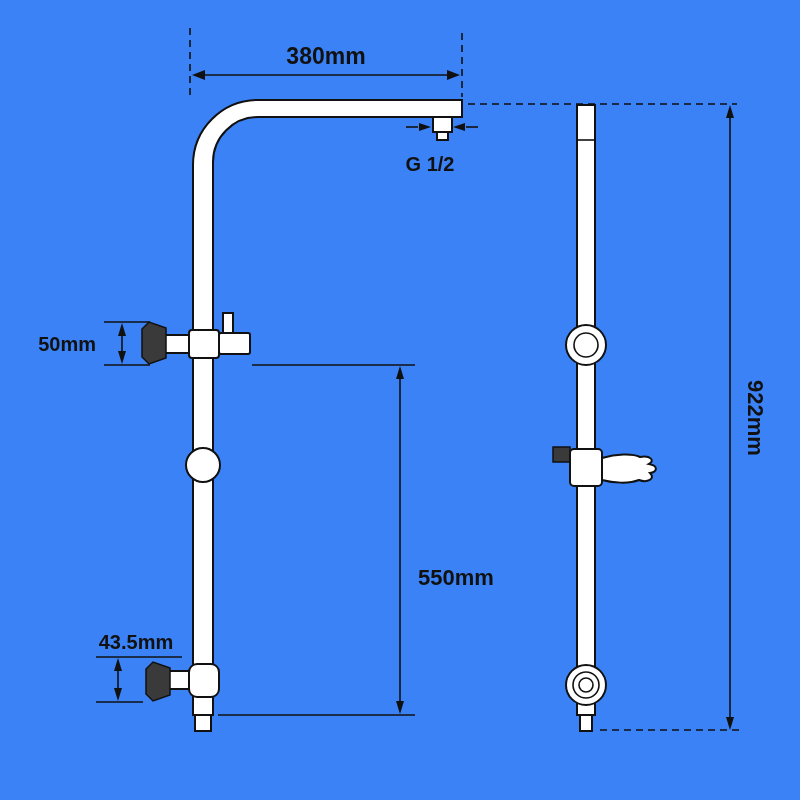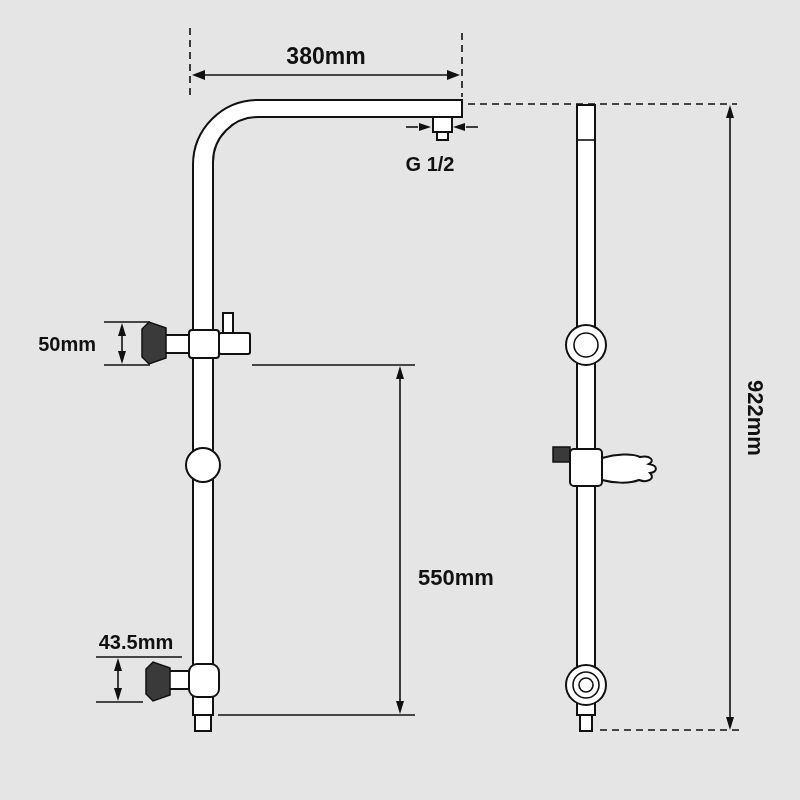--- a/index.html
+++ b/index.html
@@ -1,16 +1,16 @@
 <!DOCTYPE html>
 <html><head>
 <meta charset="utf-8">
 <style>
   html,body{margin:0;padding:0;background:#ffffff;}
-  .canvas{position:relative;width:800px;height:800px;background:#e5e5e5;overflow:hidden;}
+  .canvas{position:relative;width:800px;height:800px;background:#3b82f6;overflow:hidden;}
   svg{display:block;}
   .ln{stroke:#111111;stroke-width:2;fill:none;}
   .wh{fill:#ffffff;}
   .thin{stroke:#111111;stroke-width:1.6;fill:none;}
   .dash{stroke:#111111;stroke-width:1.6;fill:none;stroke-dasharray:7 5;}
   .ah{fill:#111111;stroke:none;}
   .dk{fill:#3a3a3a;stroke:#111111;stroke-width:1.5;}
   text{font-family:"Liberation Sans","DejaVu Sans",sans-serif;font-weight:bold;fill:#111111;}
 </style>
 </head>

